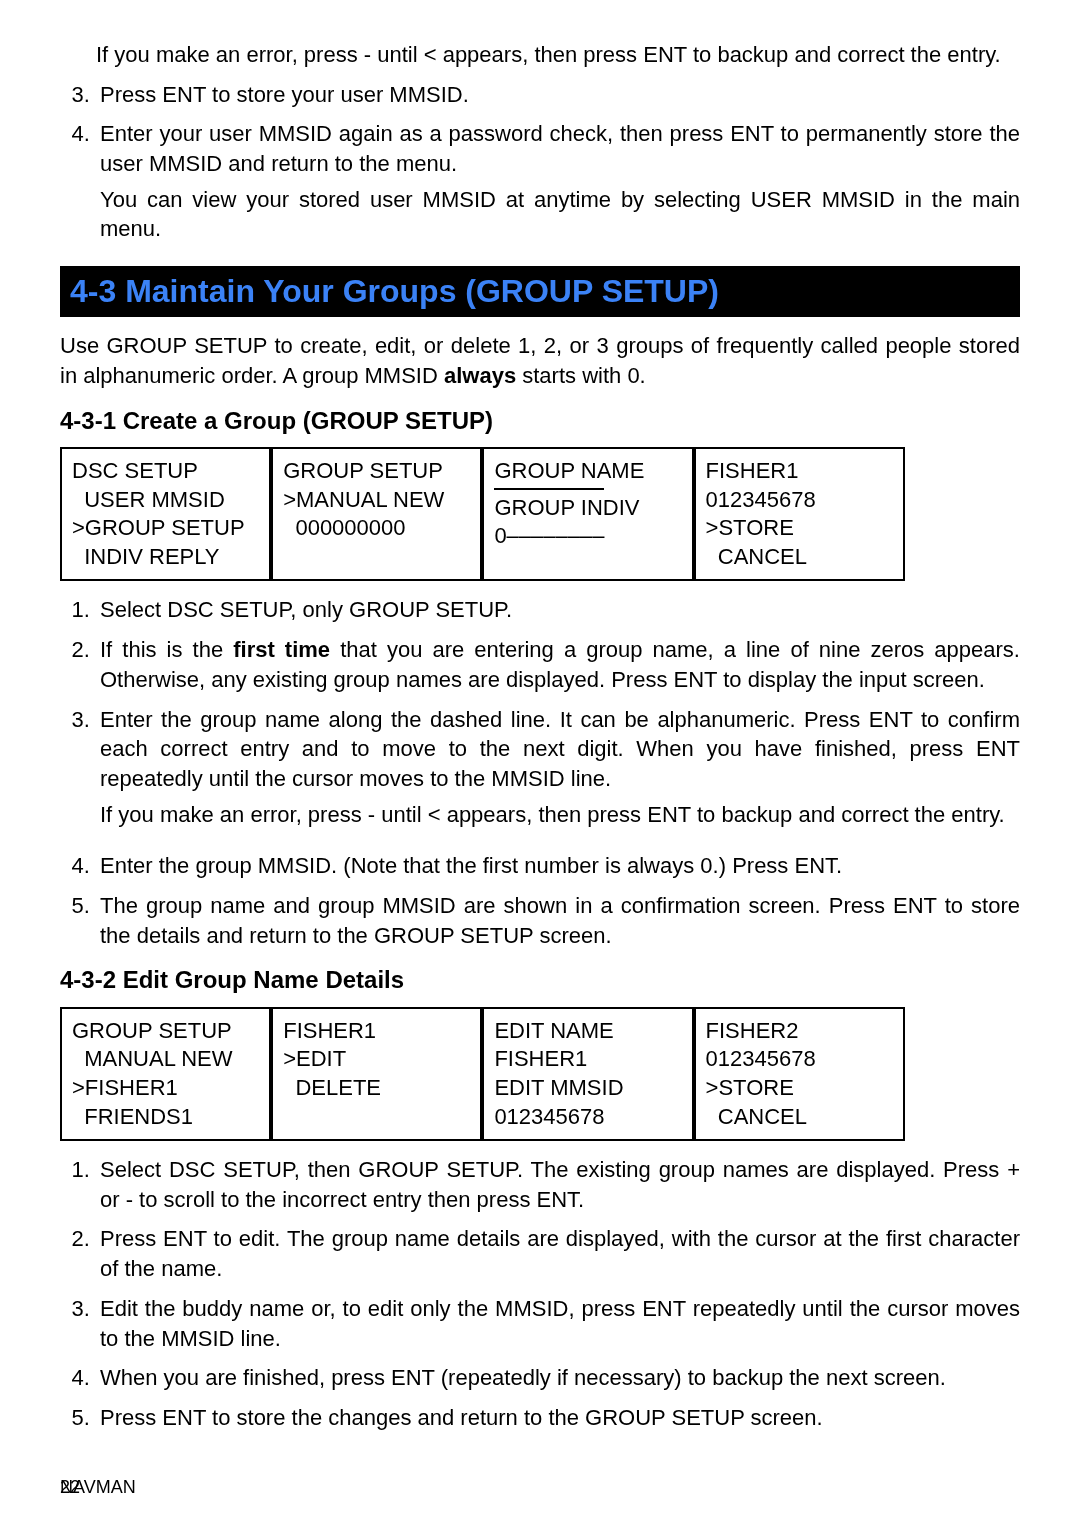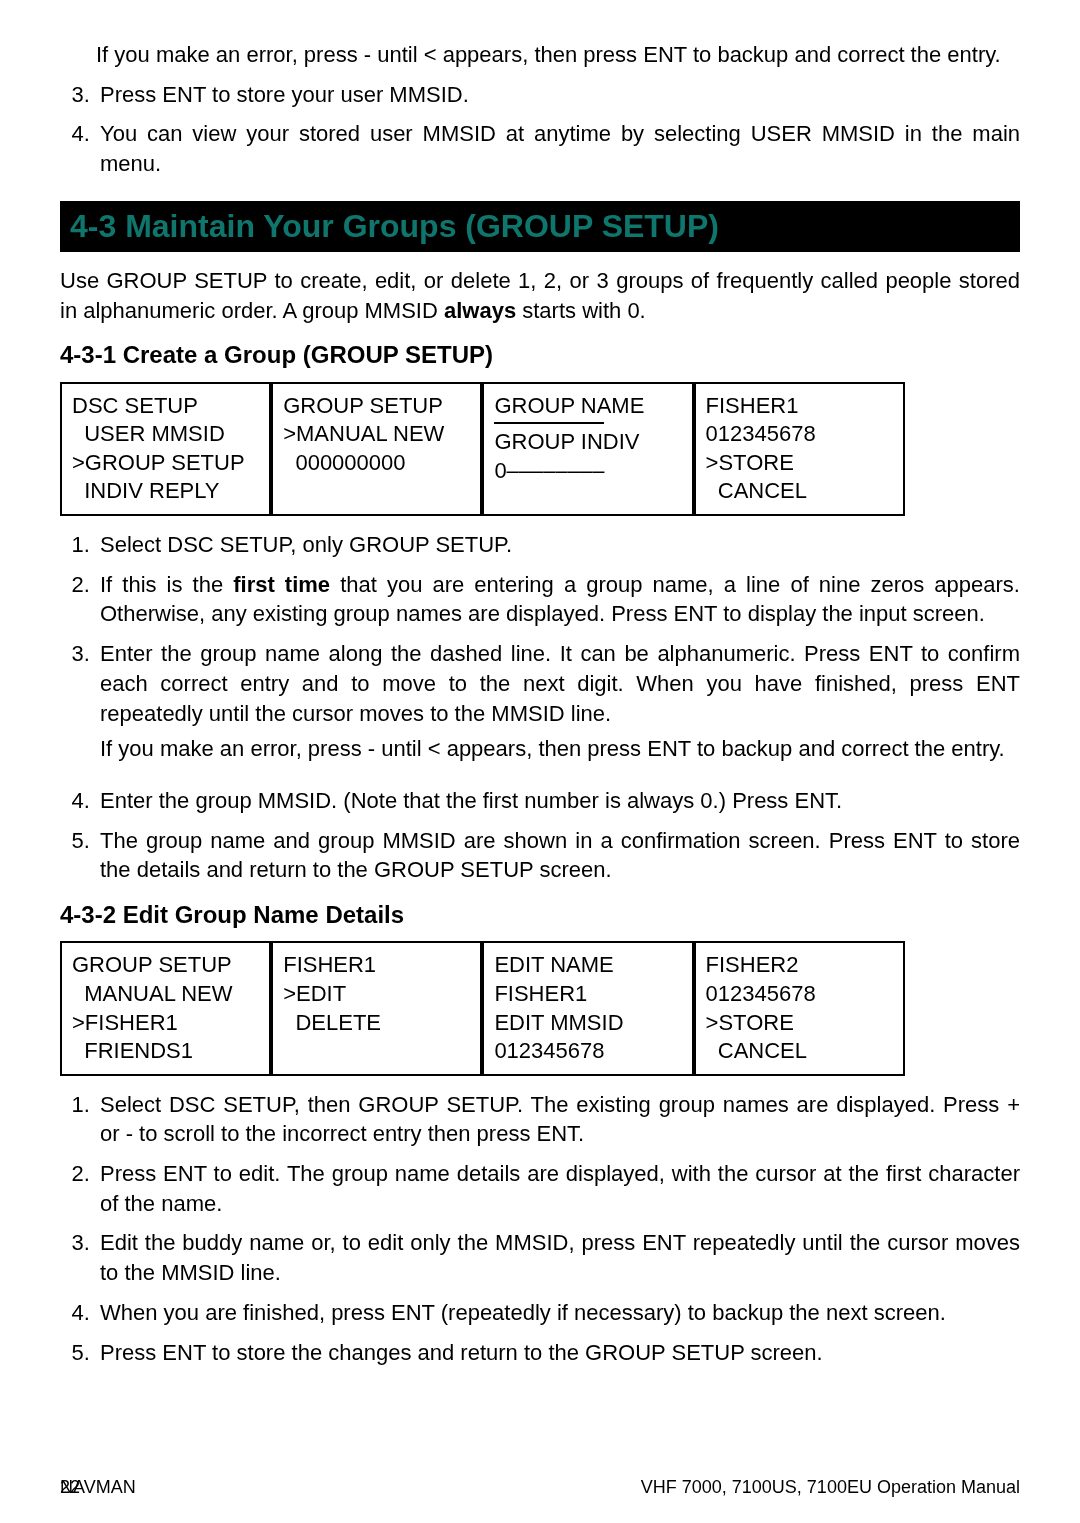--- a/index.html
+++ b/index.html
@@ -15,21 +15,21 @@
     padding: 30px 60px 20px 60px;
     position: relative;
   }
   .indent { margin-left: 36px; }
   ol { padding-left: 36px; margin: 10px 0; }
   ol li { padding-left: 4px; margin-bottom: 10px; text-align: justify; }
   .subp { margin-top: 6px; text-align: justify; }
   p.justify { text-align: justify; margin: 10px 0; }
   h2.bar {
     background: #000;
-    color: #0f766e;
+    color: #3b82f6;
     font-size: 32px;
     font-weight: bold;
     padding: 4px 10px;
     margin: 16px 0 14px 0;
   }
   h3.sec { font-size: 24px; font-weight: bold; margin: 14px 0 10px 0; }
   .screen-row { display: flex; justify-content: flex-start; margin: 10px 0 14px 0; }
   .screen {
     border: 2px solid #000;
     width: 22%;
@@ -55,20 +55,21 @@
 </style>
 </head>
 <body>
 
 <div class="indent">
   <p class="justify">If you make an error, press - until &lt; appears, then press ENT to backup and correct the entry.</p>
 </div>
 <ol start="3">
   <li>Press ENT to store your user MMSID.</li>
   <li>
+    <span>Enter your user MMSID again as a password check, then press ENT to permanently store the user MMSID and return to the menu.</span>
     <p class="subp">You can view your stored user MMSID at anytime by selecting USER MMSID in the main menu.</p>
   </li>
 </ol>
 
 <h2 class="bar">4-3 Maintain Your Groups (GROUP SETUP)</h2>
 
 <p class="justify">
   <span>Use GROUP SETUP to create, edit, or delete 1, 2, or 3 groups of frequently called people stored in alphanumeric order. A group MMSID </span><span class="strong">always</span><span> starts with 0.</span>
 </p>
 
@@ -131,14 +132,13 @@
   <li>Select DSC SETUP, then GROUP SETUP. The existing group names are displayed. Press + or - to scroll to the incorrect entry then press ENT.</li>
   <li>Press ENT to edit. The group name details are displayed, with the cursor at the first character of the name.</li>
   <li>Edit the buddy name or, to edit only the MMSID, press ENT repeatedly until the cursor moves to the MMSID line.</li>
   <li>When you are finished, press ENT (repeatedly if necessary) to backup the next screen.</li>
   <li>Press ENT to store the changes and return to the GROUP SETUP screen.</li>
 </ol>
 
 <div class="footer">
   <span>22</span>
   <span class="center">NAVMAN</span>
-  <span>VHF 7000, 7100US, 7100EU Operation Manual</span>
 </div>
 
 </body></html>

